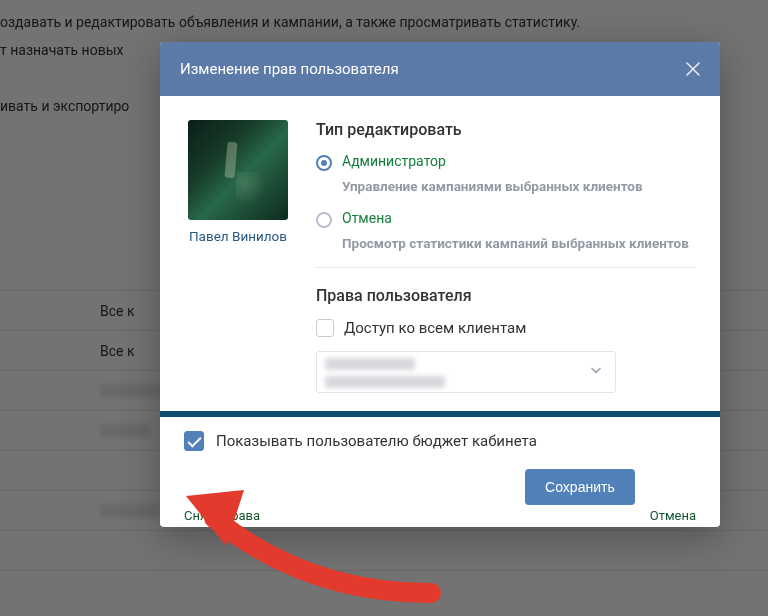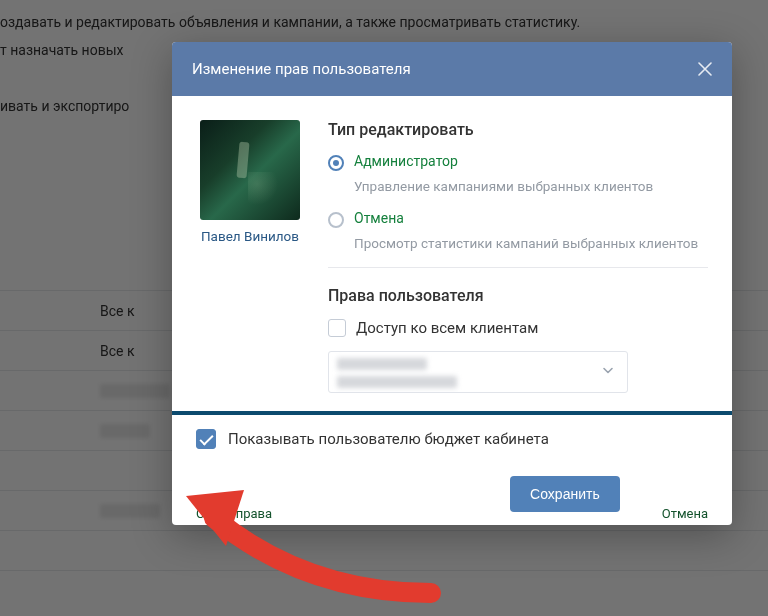--- a/index.html
+++ b/index.html
@@ -10,21 +10,21 @@
   .bg { position: absolute; inset: 0; background: #fff; color: #333; font-size: 14px; }
   .bg-text { padding: 8px 0 0 0; line-height: 28px; }
   .bg-row { border-top: 1px solid #e7e8ec; height: 40px; display: flex; align-items: center; padding-left: 100px; color: #333; }
   .bg-row.first { margin-top: 170px; }
   .bg-blur { position: absolute; width: 70px; height: 14px; background: #e8e8e8; filter: blur(2px); border-radius: 2px; }
   .overlay { position: absolute; inset: 0; background: rgba(0,0,0,0.55); }
 
   
   .modal {
     position: absolute;
-    left: 172px; top: 42px;
+    left: 160px; top: 42px;
     width: 560px;
     background: #fff;
     border-radius: 4px;
     box-shadow: 0 10px 40px rgba(0,0,0,0.3);
     display: flex; flex-direction: column;
   }
   .modal-header {
     background: #5b7aa8;
     color: #fff;
     height: 54px;
@@ -62,21 +62,21 @@
   .radio {
     width: 16px; height: 16px; border-radius: 50%; border: 2px solid #b7c0cc;
     margin-top: 2px; position: relative; flex: none; cursor: pointer;
   }
   .radio.selected { border-color: #5181b8; }
   .radio.selected::after {
     content: ""; position: absolute; left: 3px; top: 3px; width: 6px; height: 6px;
     background: #5181b8; border-radius: 50%;
   }
   .radio-label { font-size: 14px; color: #15803d; cursor: pointer; }
-  .radio-desc { font-size: 13.5px; color: #939aa3; margin-left: 26px; margin-bottom: 14px; line-height: 1.4; }
+  .radio-desc { font-size: 13.5px; color: #939aa3; margin-left: 26px; margin-bottom: 14px; line-height: 1.4; font-weight: bold; }
 
   .divider { border: 0; border-top: 1px solid #e7e8ec; margin: 10px 0 18px 0; }
 
   .check-row { display: flex; align-items: center; gap: 10px; margin-bottom: 14px; }
   .checkbox {
     width: 18px; height: 18px; border: 1px solid #c5ccd6; border-radius: 3px;
     flex: none; position: relative; cursor: pointer; background: #fff;
   }
   .checkbox.checked { background: #5181b8; border-color: #5181b8; }
   .checkbox.checked::after {
@@ -88,29 +88,29 @@
 
   .select-box {
     width: 300px; height: 42px; border: 1px solid #e1e4ea; border-radius: 3px;
     position: relative; cursor: pointer; overflow: hidden;
   }
   .select-box .sblur { position: absolute; filter: blur(2.5px); background: #d6d8dc; border-radius: 2px; }
   .select-arrow {
     position: absolute; right: 12px; top: 50%; transform: translateY(-50%);
   }
 
-  .lower-check { padding: 14px 24px 6px 24px; display: flex; align-items: center; gap: 12px; border-top: 4px solid #0c4a6e; margin-top: 8px; }
+  .lower-check { padding: 14px 24px 6px 24px; display: flex; align-items: center; gap: 12px; border-top: 6px solid #0c4a6e; margin-top: 8px; }
   .lower-check .checkbox { width: 20px; height: 20px; }
   .lower-check .checkbox.checked::after { left: 6px; top: 2px; width: 5px; height: 11px; }
 
   .modal-footer {
     height: 62px; display: flex; align-items: center; padding: 0 24px;
     justify-content: space-between; margin-top: 8px;
   }
-  .footer-right { display: flex; align-items: center; gap: 42px; }
+  .footer-right { display: flex; align-items: flex-start; gap: 15px; }
   .link-btn { color: #14532d; font-size: 13px; cursor: pointer; margin-top: 39px; }
   .primary-btn {
     background: #5181b8; color: #fff; border: 0; border-radius: 4px;
     height: 36px; padding: 0 20px; font-size: 14px; cursor: pointer;
   }
 
   
   .arrow-wrap { position: absolute; left: 186px; top: 488px; pointer-events: none; }
 </style>
 </head>

